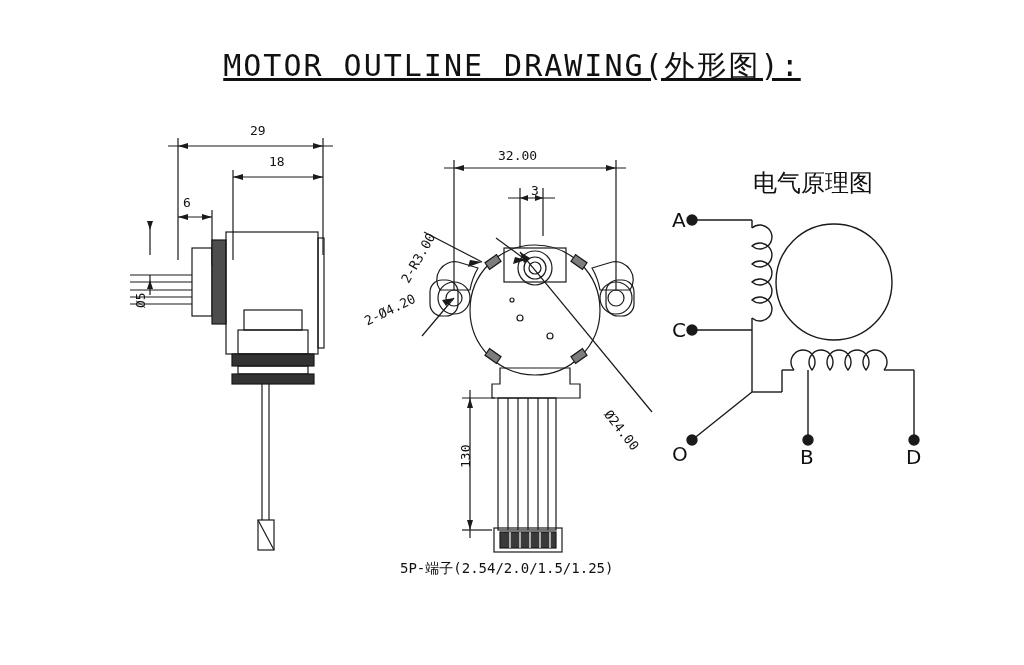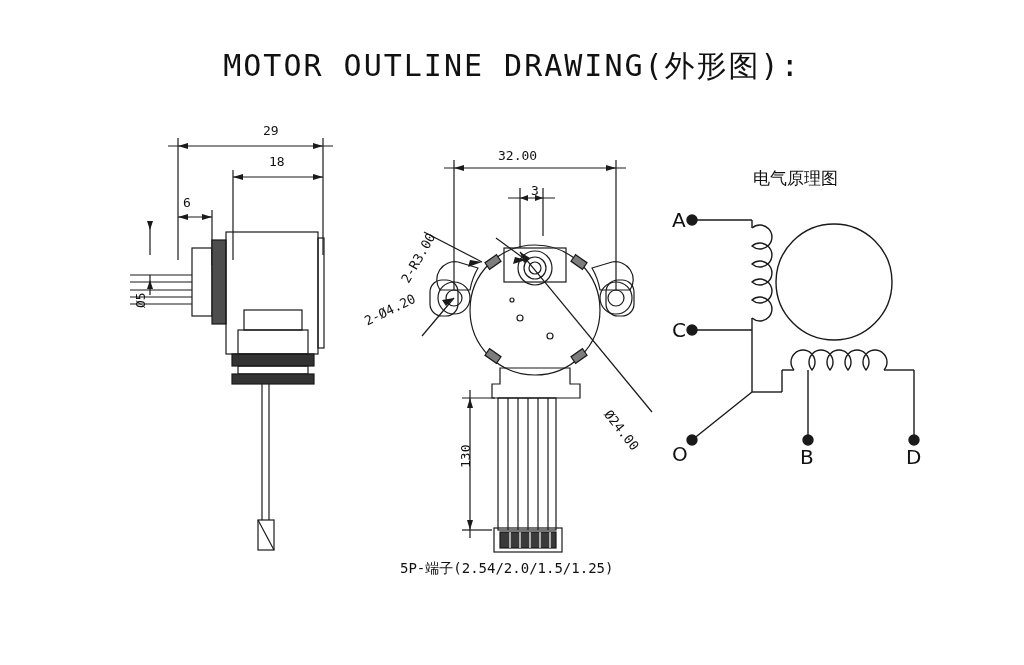--- a/index.html
+++ b/index.html
@@ -23,35 +23,36 @@
     position: absolute;
     left: 0;
     top: 46px;
     width: 100%;
     text-align: center;
     font-family: "DejaVu Sans Mono", monospace;
     font-size: 30px;
     letter-spacing: 2px;
     color: #111111;
     white-space: nowrap;
+    text-decoration: underline;
   }
   .lbl {
     position: absolute;
     font-family: "DejaVu Sans Mono", monospace;
     font-size: 13px;
     color: #111111;
     white-space: nowrap;
   }
   .lbl-cn {
     font-family: "DejaVu Sans", sans-serif;
   }
   .schem-title {
     position: absolute;
     font-family: "DejaVu Sans", sans-serif;
-    font-size: 17px;
+    font-size: 24px;
     color: #111111;
     white-space: nowrap;
   }
   .term-note {
     position: absolute;
     font-family: "DejaVu Sans Mono", monospace;
     font-size: 14px;
     color: #111111;
     white-space: nowrap;
   }
@@ -116,21 +117,21 @@
       <rect x="124" y="190" width="58" height="20"></rect>
       <rect x="118" y="210" width="70" height="24"></rect>
 
       <line x1="142" y1="264" x2="142" y2="400"></line>
       <line x1="149" y1="264" x2="149" y2="400"></line>
       <rect x="138" y="400" width="16" height="30"></rect>
       <line x1="138" y1="400" x2="154" y2="430"></line>
     </g>
   </svg>
 
-  <div class="lbl" style="left:263px;top:123px;">29</div>
+  <div class="lbl" style="left:250px;top:123px;">29</div>
   <div class="lbl" style="left:269px;top:154px;">18</div>
   <div class="lbl" style="left:183px;top:195px;">6</div>
   <div class="lbl rot90" style="left:133px;top:308px;transform:rotate(-90deg);">Ø5</div>
 
   <svg style="position:absolute;left:400px;top:140px;" width="260" height="420" viewBox="0 0 260 420">
     <g fill="none" stroke="#1a1a1a" stroke-width="1.2">
 
       <line x1="54" y1="20" x2="54" y2="150"></line>
       <line x1="216" y1="20" x2="216" y2="150"></line>
       <line x1="44" y1="28" x2="226" y2="28"></line>

